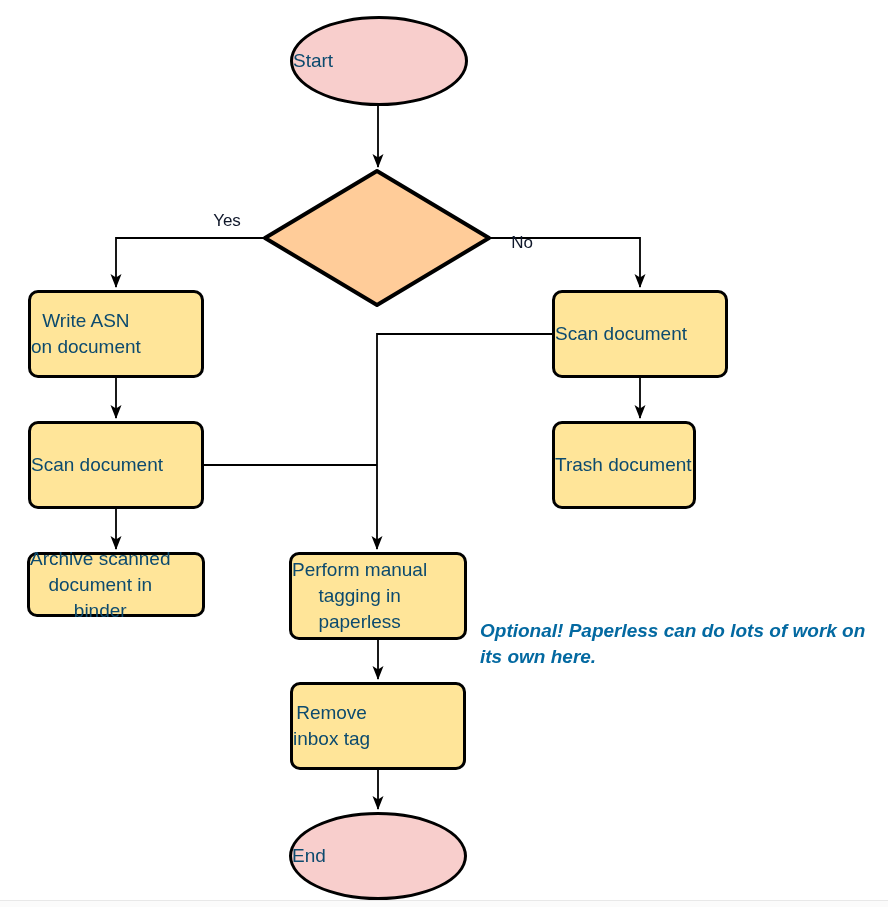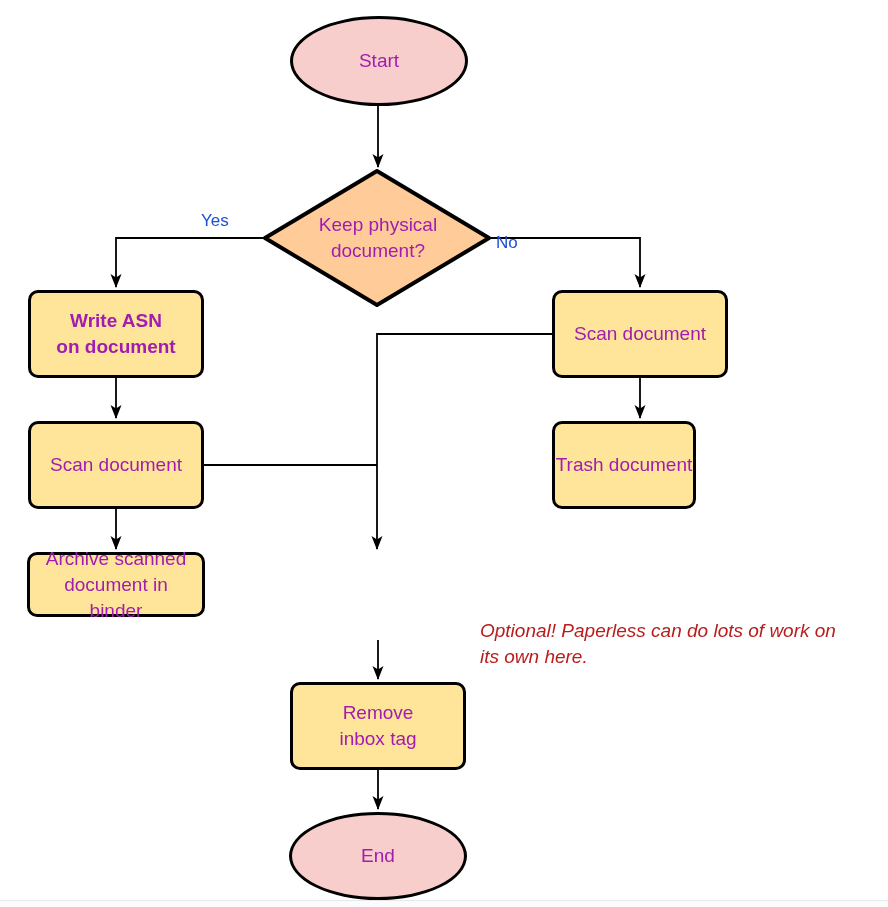--- a/index.html
+++ b/index.html
@@ -15,25 +15,24 @@
     position: absolute;
     left: 0; top: 0;
     width: 888px; height: 907px;
     z-index: 0;
   }
   .node {
     position: absolute;
     box-sizing: border-box;
     display: flex;
     align-items: center;
-    justify-content: center;
     text-align: center;
     font-size: 19px;
     line-height: 26px;
-    color: #a21caf;
+    color: #0c4a6e;
     white-space: pre-line;
     z-index: 1;
   }
   .process {
     background: #ffe599;
     border: 3.5px solid #000000;
     border-radius: 10px;
   }
   .terminator {
     background: #f8cecc;
@@ -41,36 +40,38 @@
     border-radius: 50%;
   }
   .decision-label {
     background: transparent;
     border: none;
   }
   .edge-label {
     position: absolute;
     font-size: 17px;
     line-height: 20px;
-    color: #1d4ed8;
+    color: #0f172a;
+    text-align: center;
     z-index: 1;
   }
   .note {
     position: absolute;
     font-style: italic;
     font-size: 19px;
     line-height: 26px;
-    color: #b91c1c;
+    color: #0369a1;
     white-space: pre-line;
     z-index: 1;
+    font-weight: bold;
   }
   
   #node-start      { left: 290px; top: 16px;  width: 178px; height: 90px; }
   #node-decision   { left: 277px; top: 186px; width: 202px; height: 104px; }
-  #node-write-asn  { left: 28px;  top: 290px; width: 176px; height: 88px; font-weight: bold; }
+  #node-write-asn  { left: 28px;  top: 290px; width: 176px; height: 88px; }
   #node-scan-left  { left: 28px;  top: 421px; width: 176px; height: 88px; }
   #node-archive    { left: 27px;  top: 552px; width: 178px; height: 65px; }
   #node-scan-right { left: 552px; top: 290px; width: 176px; height: 88px; }
   #node-trash      { left: 552px; top: 421px; width: 144px; height: 88px; }
   #node-perform    { left: 289px; top: 552px; width: 178px; height: 88px; }
   #node-remove     { left: 290px; top: 682px; width: 176px; height: 88px; }
   #node-end        { left: 289px; top: 812px; width: 178px; height: 88px; }
   #label-yes       { left: 201px; top: 211px; width: 52px; }
   #label-no        { left: 496px; top: 211px; width: 52px; margin-top: 22px; }
   #note-optional   { left: 480px; top: 592px; width: 404px; }
@@ -112,24 +113,20 @@
     <path d="M378 640 L378 679" fill="none" stroke="#000000" stroke-width="1.8" marker-end="url(#arrow)"></path>
     <path d="M378 770 L378 809" fill="none" stroke="#000000" stroke-width="1.8" marker-end="url(#arrow)"></path>
 
     <polygon points="377,171 489,238 377,305 265,238" fill="#ffcc99" stroke="#000000" stroke-width="4" stroke-linejoin="round"></polygon>
   </svg>
 
   <div class="node terminator" id="node-start">
     <span>Start</span>
   </div>
 
-  <div class="node decision-label" id="node-decision">
-    <span>Keep physical
-document?</span>
-  </div>
 
   <div class="edge-label" id="label-yes">
     <span>Yes</span>
   </div>
 
   <div class="edge-label" id="label-no">
     <span>No</span>
   </div>
 
   <div class="node process" id="node-write-asn">
@@ -148,20 +145,25 @@
   </div>
 
   <div class="node process" id="node-scan-right">
     <span>Scan document</span>
   </div>
 
   <div class="node process" id="node-trash">
     <span>Trash document</span>
   </div>
 
+  <div class="node process" id="node-perform">
+    <span>Perform manual
+tagging in
+paperless</span>
+  </div>
 
   <div class="note" id="note-optional">
     <span>Optional! Paperless can do lots of work on
 its own here.</span>
   </div>
 
   <div class="node process" id="node-remove">
     <span>Remove
 inbox tag</span>
   </div>

